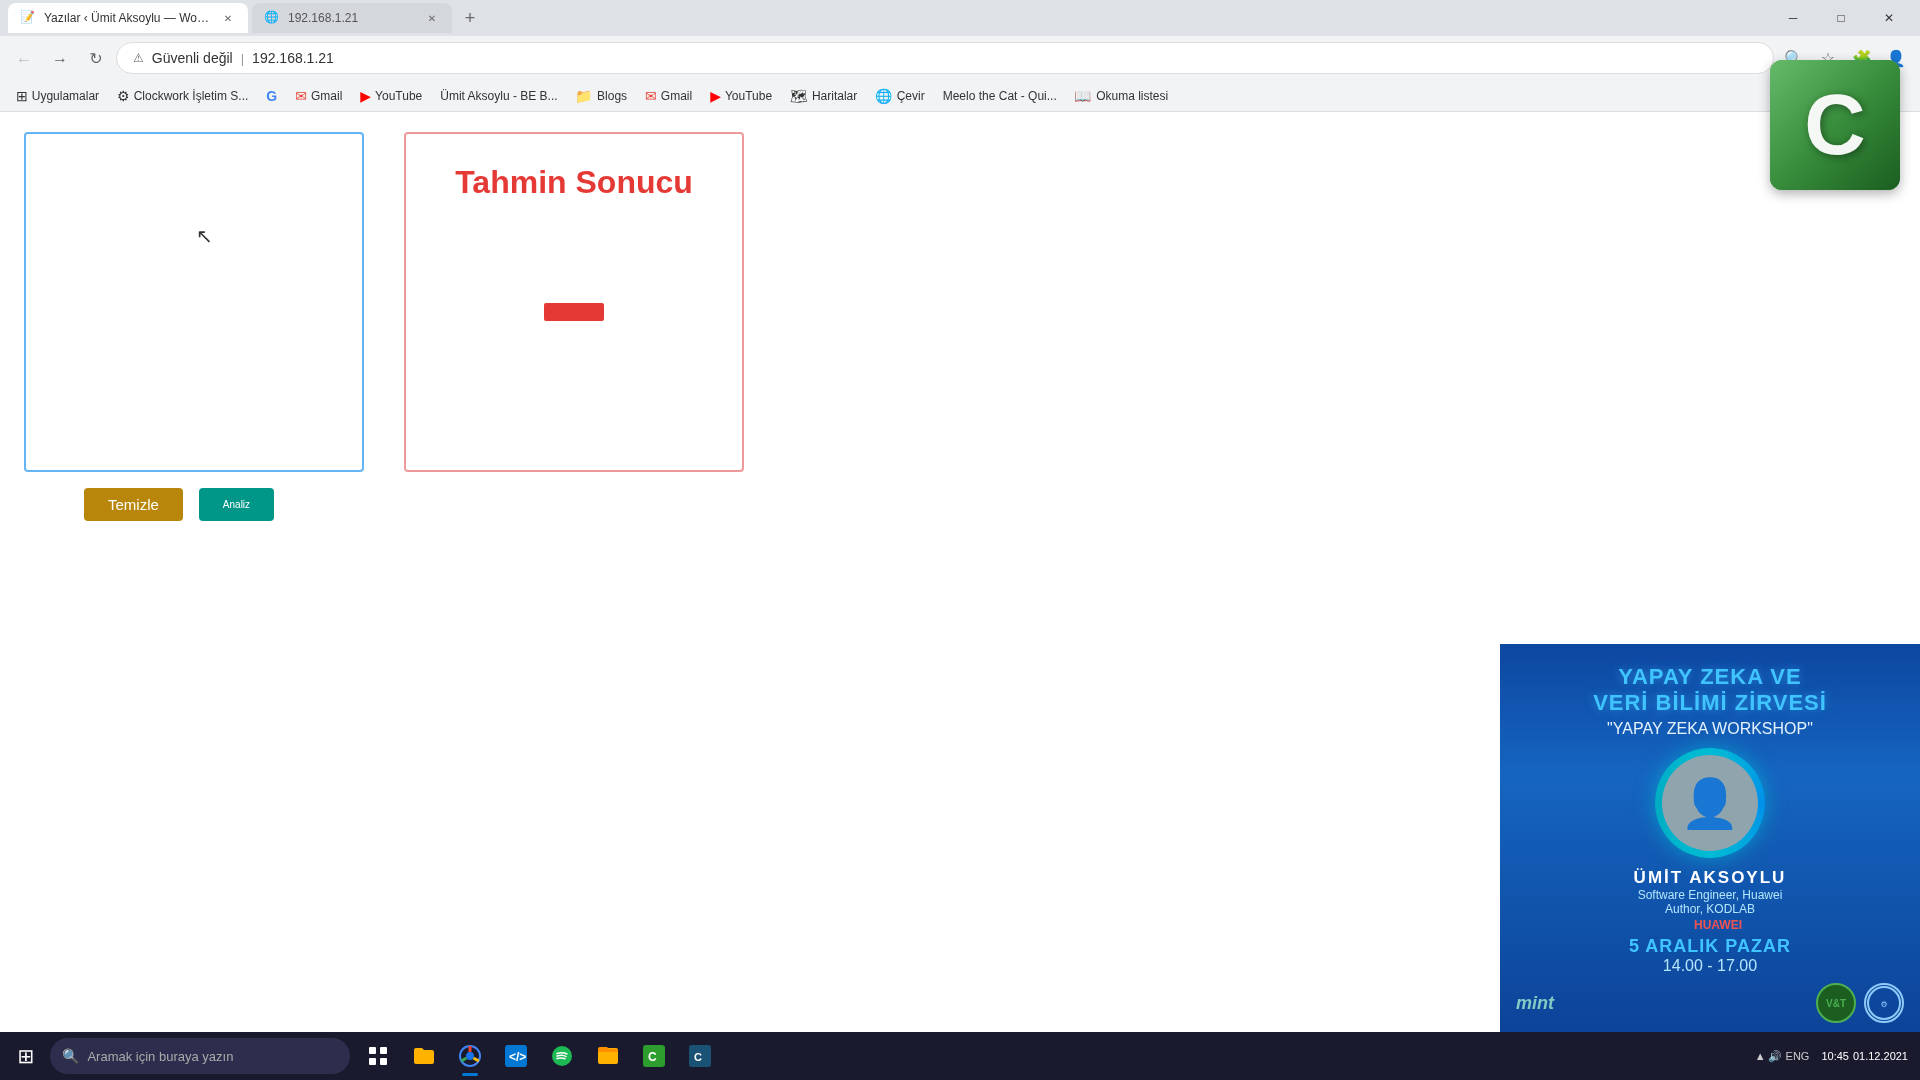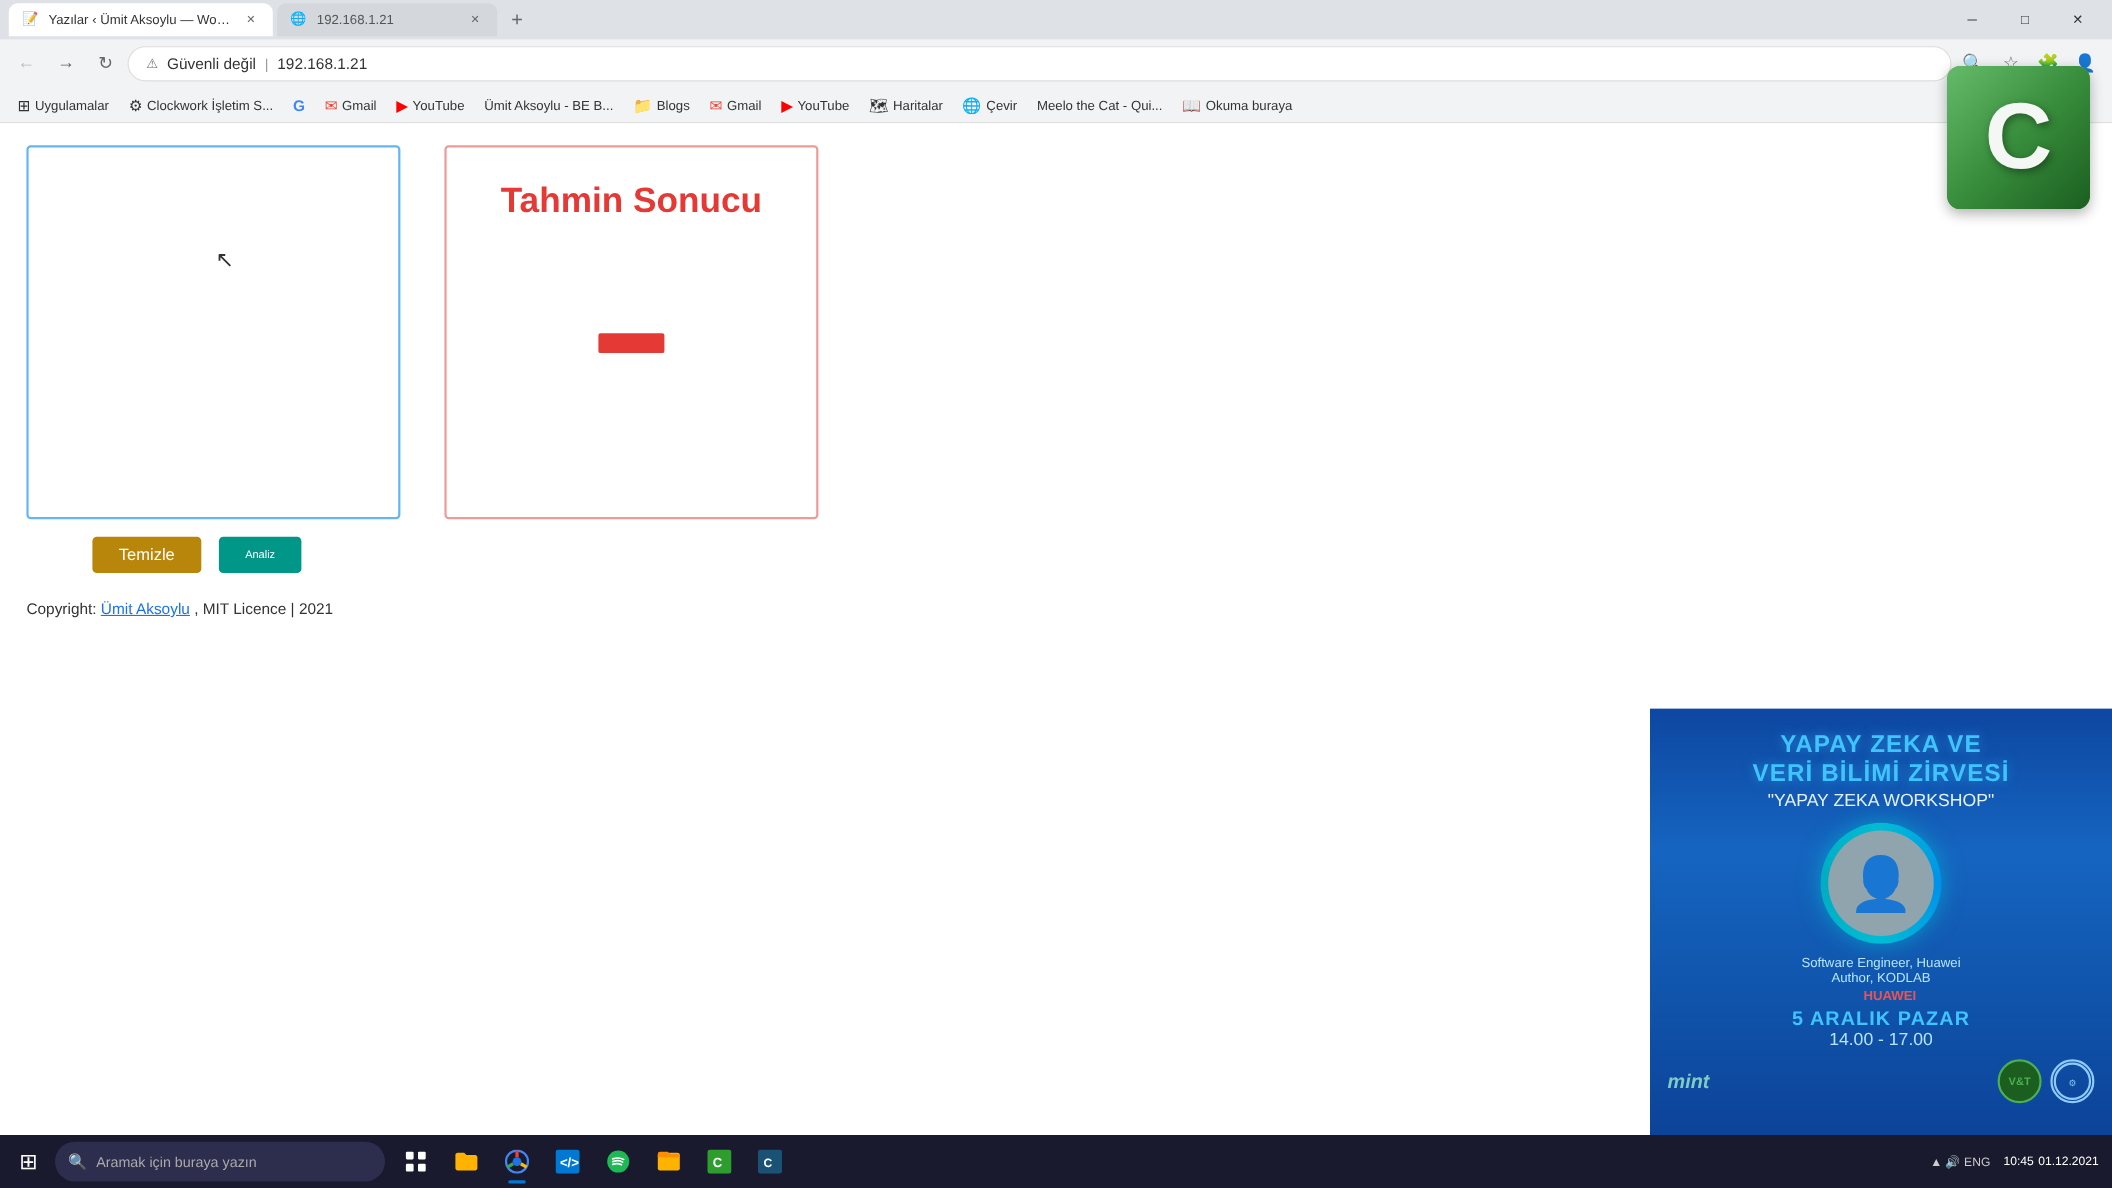--- a/index.html
+++ b/index.html
@@ -609,21 +609,21 @@
     </div>
     <div class="bookmark-item">
       <span class="bookmark-icon">🌐</span>
       <span>Çevir</span>
     </div>
     <div class="bookmark-item">
       <span>Meelo the Cat - Qui...</span>
     </div>
     <div class="bookmark-item">
       <span class="bookmark-icon">📖</span>
-      <span>Okuma buraya</span>
+      <span>Okuma listesi</span>
     </div>
   </div>
 
   <div class="page-content">
 
     <div class="main-area">
 
       <div class="canvas-container">
         <span class="cursor-indicator">↖</span>
       </div>
@@ -632,43 +632,39 @@
         <h2 class="result-title">Tahmin Sonucu</h2>
         <div class="result-bar"></div>
       </div>
     </div>
 
     <div class="buttons-row">
       <button class="btn-temizle">Temizle</button>
       <button class="btn-analiz">Analiz</button>
     </div>
 
-    <div class="copyright">
-      <span>Copyright: </span>
-      <a href="#">Ümit Aksoylu</a>
-      <span>, MIT Licence | 2021</span>
-    </div>
   </div>
 </div>
 
 <div class="green-c-overlay">
   <div class="green-c-logo">
     <span class="green-c-letter">C</span>
   </div>
 </div>
 
 <div class="ad-banner">
   <div class="ad-title-1">YAPAY ZEKA VE</div>
   <div class="ad-title-2">VERİ BİLİMİ ZİRVESİ</div>
   <div class="ad-subtitle">"YAPAY ZEKA WORKSHOP"</div>
   <div class="ad-avatar-ring">
     <div class="ad-avatar-inner">
       <span style="font-size:48px;">👤</span>
     </div>
   </div>
+  <div class="ad-person-name">ÜMİT AKSOYLU</div>
   <div class="ad-person-role">Software Engineer, Huawei</div>
   <div class="ad-person-company">Author, KODLAB</div>
   <div class="ad-huawei" style="text-align:center;font-size:12px;margin-top:2px;margin-left:16px;">HUAWEI</div>
   <div class="ad-date">5 ARALIK PAZAR</div>
   <div class="ad-time">14.00 - 17.00</div>
   <div class="ad-footer">
     <div class="ad-mint-logo">mint</div>
     <div class="ad-logo-right">
       <div class="ad-badge">V&amp;T</div>
       <div class="ad-circle-logo">

